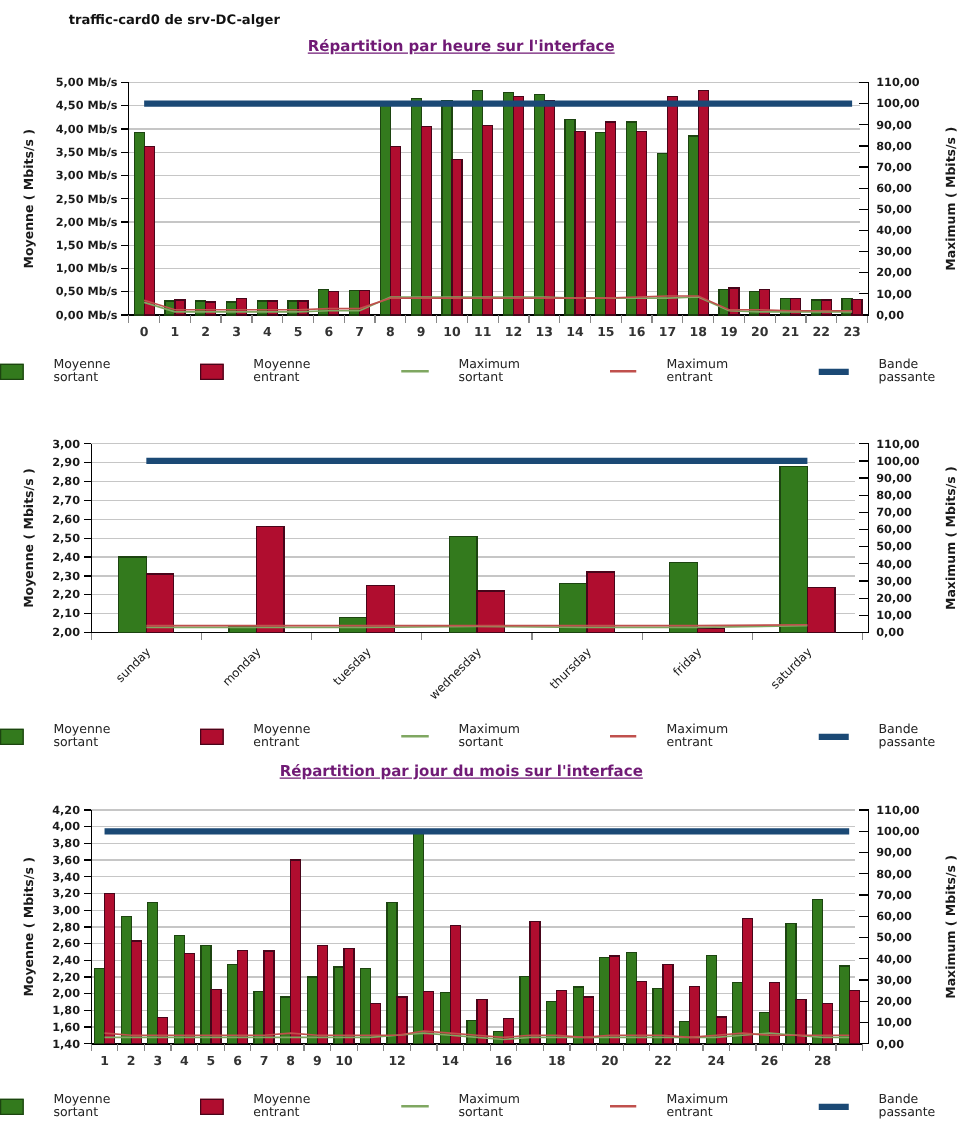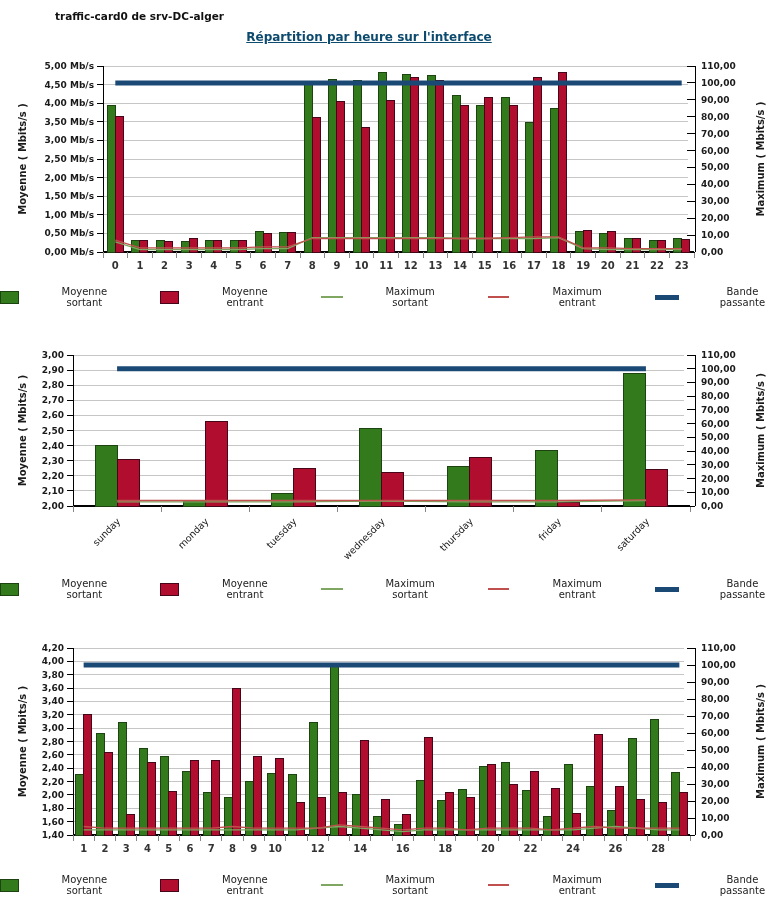--- a/index.html
+++ b/index.html
@@ -1,28 +1,28 @@
 <!DOCTYPE html>
 <html><head>
 <meta charset="utf-8">
 <style>
   html,body{margin:0;padding:0;background:#fff;}
   .page{position:relative;width:782px;height:907px;background:#fff;overflow:hidden;
         font-family:"DejaVu Sans","Liberation Sans",sans-serif;color:#111;}
   .hdr{position:absolute;left:55px;top:10px;font-size:10.5px;font-weight:bold;color:#111;}
   .chart-title{position:absolute;left:0;width:738px;text-align:center;font-size:12px;font-weight:bold;
-               text-decoration:underline;color:#0c4a6e;}
+               text-decoration:underline;color:#701a75;}
   .t1{top:30px}.t2{top:322px}.t3{top:610px}
   svg{position:absolute;left:0;}
   .s1{top:46px}.s2{top:344px}.s3{top:632px}
   svg text{font-family:"DejaVu Sans","Liberation Sans",sans-serif;}
   .chart-legend{position:absolute;left:0;width:782px;display:flex;justify-content:center;
                 align-items:center;gap:34px;font-size:10px;color:#222;}
   .lg1{top:286px}.lg2{top:578px}.lg3{top:874px}
-  .legend-item{display:flex;align-items:center;gap:24px;text-align:center;}
+  .legend-item{display:flex;align-items:center;gap:24px;}
   .sw-box{width:17px;height:11px;border:1px solid #222;display:inline-block;}
   .sw-line{width:22px;height:0;border-top:2px solid;display:inline-block;}
   .sw-thick{width:24px;height:5px;display:inline-block;}
 </style>
 </head>
 <body>
 
 <div class="page">
   <div class="hdr">traffic-card0 de srv-DC-alger</div>
 
@@ -344,20 +344,21 @@
       <span class="legend-item">
         <span class="sw-line" style="border-top-color: rgb(192, 80, 77);"></span>
         <span>Maximum entrant</span>
       </span>
       <span class="legend-item">
         <span class="sw-thick" style="background: rgb(27, 73, 117);"></span>
         <span>Bande passante</span>
       </span>
     </div>
 
+  <div class="chart-title t3">Répartition par jour du mois sur l'interface</div>
   <svg class="s3" width="782" height="238">
       <g shape-rendering="crispEdges">
         <line x1="73" y1="189.64285714285714" x2="684" y2="189.64285714285714" stroke="#c6c6c6" stroke-width="1"></line>
         <line x1="73" y1="176.28571428571428" x2="684" y2="176.28571428571428" stroke="#c6c6c6" stroke-width="1"></line>
         <line x1="73" y1="162.92857142857144" x2="684" y2="162.92857142857144" stroke="#c6c6c6" stroke-width="1"></line>
         <line x1="73" y1="149.57142857142858" x2="684" y2="149.57142857142858" stroke="#c6c6c6" stroke-width="1"></line>
         <line x1="73" y1="136.21428571428572" x2="684" y2="136.21428571428572" stroke="#c6c6c6" stroke-width="1"></line>
         <line x1="73" y1="122.85714285714285" x2="684" y2="122.85714285714285" stroke="#c6c6c6" stroke-width="1"></line>
         <line x1="73" y1="109.49999999999999" x2="684" y2="109.49999999999999" stroke="#c6c6c6" stroke-width="1"></line>
         <line x1="73" y1="96.14285714285711" x2="684" y2="96.14285714285711" stroke="#c6c6c6" stroke-width="1"></line>

